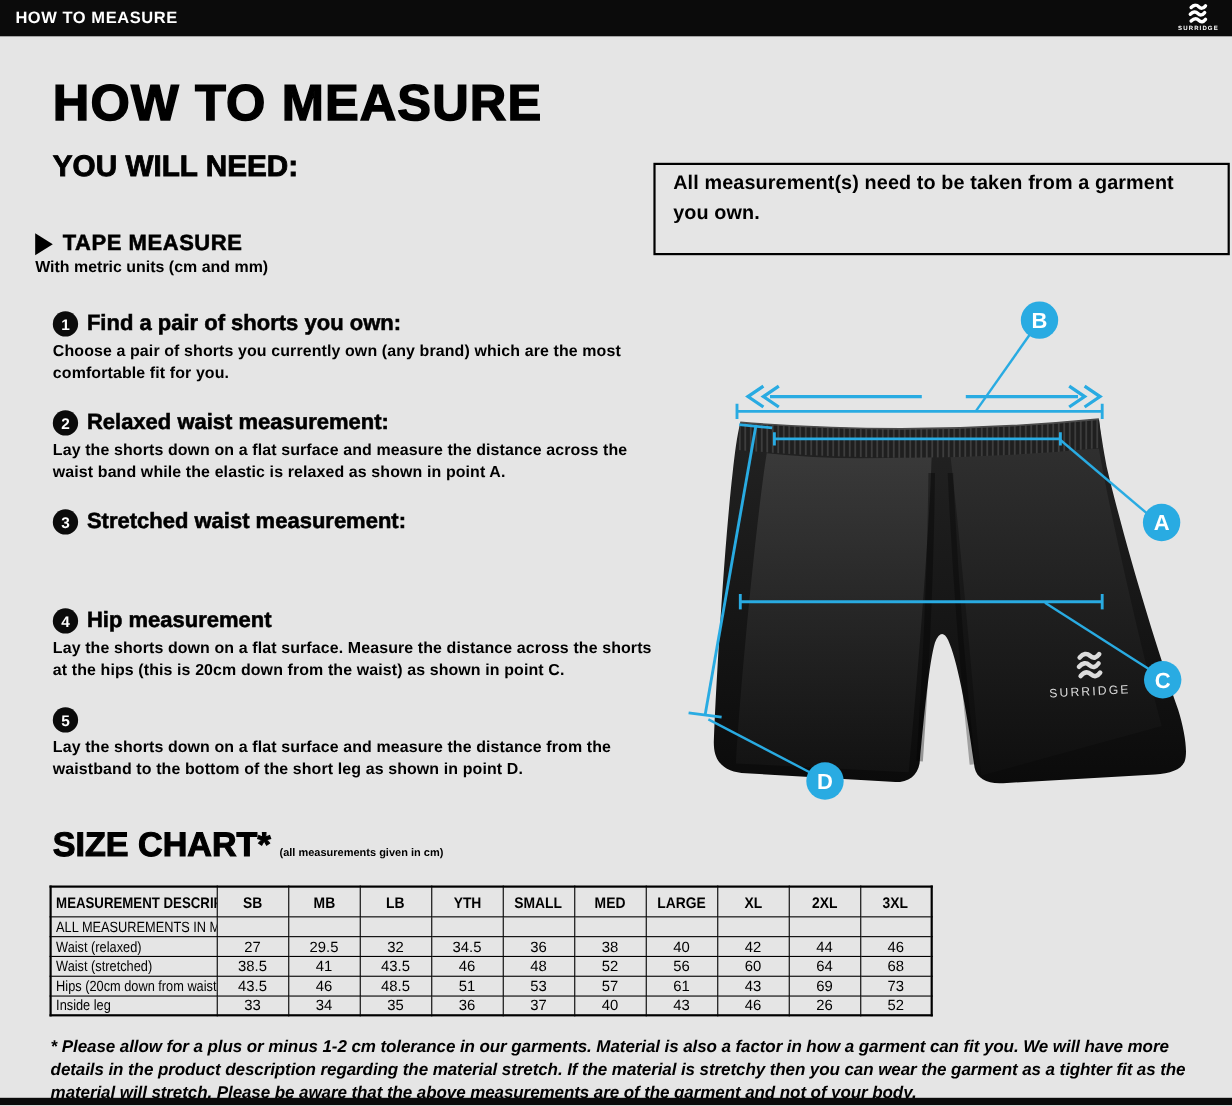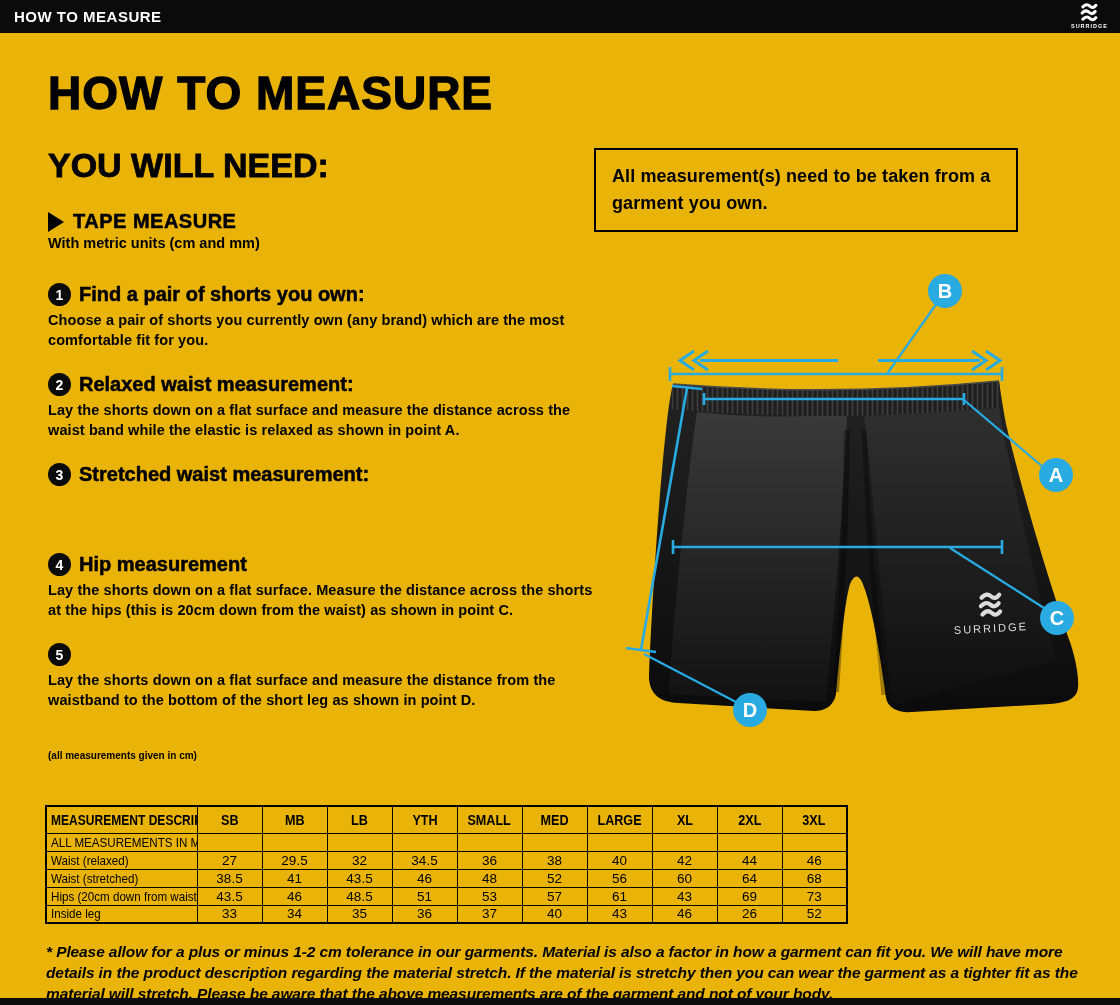--- a/index.html
+++ b/index.html
@@ -1,40 +1,40 @@
 <!DOCTYPE html>
 <html><head>
 <meta charset="utf-8">
 <style>
   * { margin:0; padding:0; box-sizing:border-box; }
   html,body { background:#fff; }
   body { font-family:"Liberation Sans", sans-serif; color:#000; }
-  #screen { position:relative; width:1120px; height:1005px; background:#eab308; overflow:hidden; margin:0 auto;text-decoration:underline; }
+  #screen { position:relative; width:1120px; height:1005px; background:#e5e5e5; overflow:hidden; margin:0 auto;text-decoration:underline; }
 
   
   .topbar { position:absolute; top:0; left:0; width:1120px; height:33px; background:#0b0b0b;
             display:flex; align-items:center; justify-content:space-between; padding:0 10px 0 14px; }
   .topbar-title { color:#fff; font-size:15px; font-weight:700; letter-spacing:.5px; }
   .brand { display:flex; flex-direction:column; align-items:center; line-height:1; padding-right:2px; }
   .brand-text { color:#fff; font-size:5.5px; font-weight:700; letter-spacing:1px; margin-top:1px; }
 
   
   .h1 { position:absolute; left:48px; top:66px; font-size:46px; font-weight:700;
         letter-spacing:1px; -webkit-text-stroke:1.3px #000; }
-  .h2-need { position:absolute; left:48px; top:146px; font-size:34px; font-weight:700;text-align:right; -webkit-text-stroke:.8px #000; }
-
-  .tape { position:absolute; left:48px; top:210px; }
+  .h2-need { position:absolute; left:48px; top:136px; font-size:27px; font-weight:700;text-align:right; -webkit-text-stroke:.8px #000; }
+
+  .tape { position:absolute; left:32px; top:210px; }
   .tape-row { display:flex; align-items:center; gap:9px; }
   .tri { width:0; height:0; border-top:10px solid transparent; border-bottom:10px solid transparent; border-left:16px solid #000; }
   .tape-label { font-size:20px; font-weight:700; letter-spacing:.5px; -webkit-text-stroke:.5px #000; }
   .tape-sub { font-size:14.5px; font-weight:700; margin-top:2px; }
 
   
-  .callout { position:absolute; left:594px; top:148px; width:424px; min-height:84px;
-             border:2.5px solid #000; padding:13px 16px; }
+  .callout { position:absolute; left:594px; top:148px; width:524px; min-height:84px;
+             border:2.5px solid #000; padding:3px 16px; }
   .callout p { font-size:18px; font-weight:700; line-height:27px; letter-spacing:.1px; }
 
   
   .step { position:absolute; left:48px; width:552px; }
   .step-head { display:flex; align-items:center; gap:8px; margin-bottom:5px; }
   .step-num { display:inline-flex; align-items:center; justify-content:center; flex:0 0 auto;
               width:23px; height:23px; border-radius:50%; background:#0b0b0b; color:#fff;
               font-size:14px; font-weight:700; }
   .step-title { font-size:20px; font-weight:700; -webkit-text-stroke:.5px #000; }
   .step-body { font-size:14.5px; font-weight:700; line-height:19.5px; letter-spacing:.1px; }
@@ -223,20 +223,21 @@
         <text x="1057" y="625" fill="#fff">C</text>
       </g>
       <g>
         <circle cx="750" cy="710" r="17" fill="#29ABE2"></circle>
         <text x="750" y="717" fill="#fff">D</text>
       </g>
     </g>
   </svg>
 
   <div class="size-head">
+    <span class="size-title">SIZE CHART*</span>
     <span class="size-sub">(all measurements given in cm)</span>
   </div>
 
   <table class="chart">
     <colgroup>
       <col style="width:151px">
       <col>
         <col>
         <col>
         <col>

